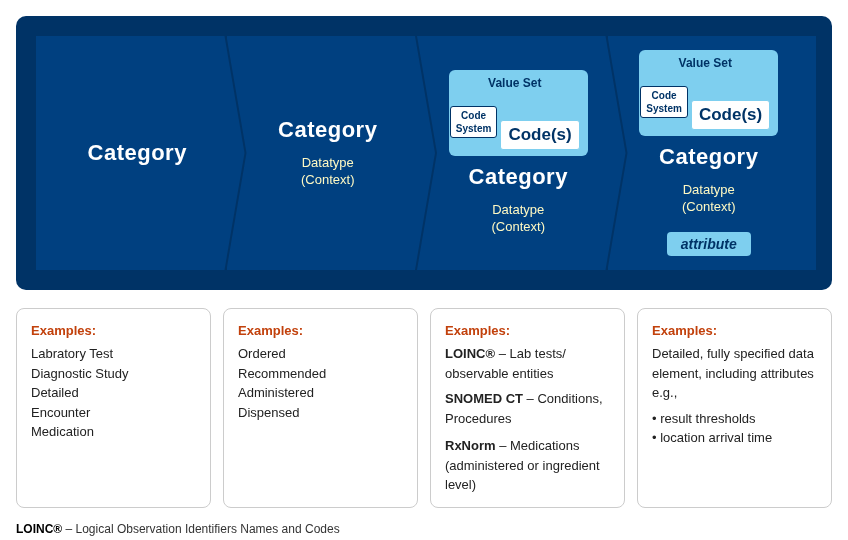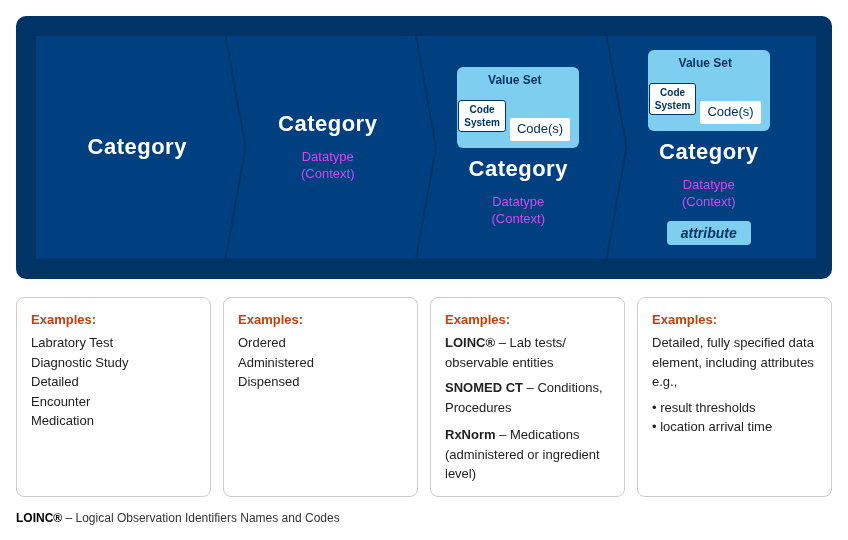--- a/index.html
+++ b/index.html
@@ -62,21 +62,21 @@
     }
 
     .category-label {
       color: #fff;
       font-size: 22px;
       font-weight: 900;
       letter-spacing: 0.5px;
     }
 
     .datatype-label {
-      color: #d946ef;
+      color: #fef9c3;
       font-size: 13px;
       font-weight: 400;
       margin-top: 4px;
       line-height: 1.3;
     }
 
     
     .value-set-box {
       background: #7ecfef;
       border-radius: 6px;
@@ -110,37 +110,37 @@
       color: #003366;
       line-height: 1.3;
       text-align: center;
     }
 
     .codes-box {
       background: #fff;
       border: 1.5px solid #7ecfef;
       border-radius: 3px;
       padding: 3px 7px;
-      font-size: 13px;
-      font-weight: 400;
+      font-size: 17px;
+      font-weight: 700;
       color: #003366;
       line-height: 1.3;
       margin-top: 26px;
     }
 
     
     .attribute-tag {
       background: #7ecfef;
       border-radius: 4px;
       padding: 4px 14px;
       font-size: 14px;
       font-style: italic;
       font-weight: 700;
       color: #003366;
-      margin-top: 2px;
+      margin-top: 8px;
     }
 
     
     .examples-row {
       display: flex;
       gap: 12px;
       margin-bottom: 14px;
     }
 
     .example-card {
@@ -246,20 +246,21 @@
     <div class="example-item">Labratory Test</div>
     <div class="example-item">Diagnostic Study</div>
     <div class="example-item">Detailed</div>
     <div class="example-item">Encounter</div>
     <div class="example-item">Medication</div>
   </div>
 
   <div class="example-card">
     <div class="examples-label">Examples:</div>
     <div class="example-item">Ordered</div>
+    <div class="example-item">Recommended</div>
     <div class="example-item">Administered</div>
     <div class="example-item">Dispensed</div>
   </div>
 
   <div class="example-card">
     <div class="examples-label">Examples:</div>
     <div class="example-item">
       <span class="bold-intro">LOINC®</span> – Lab tests/ observable entities
     </div>
     <div class="example-item" style="margin-top:6px;">

